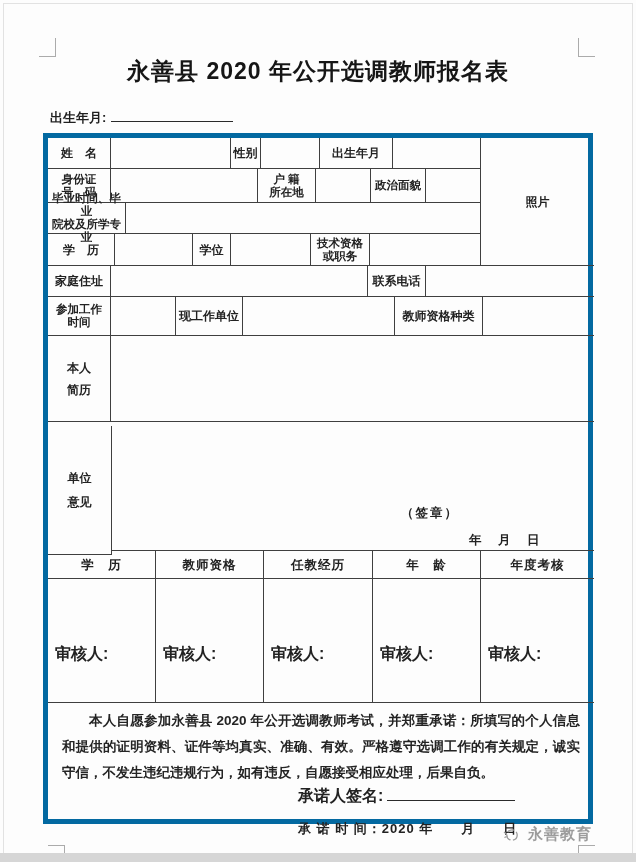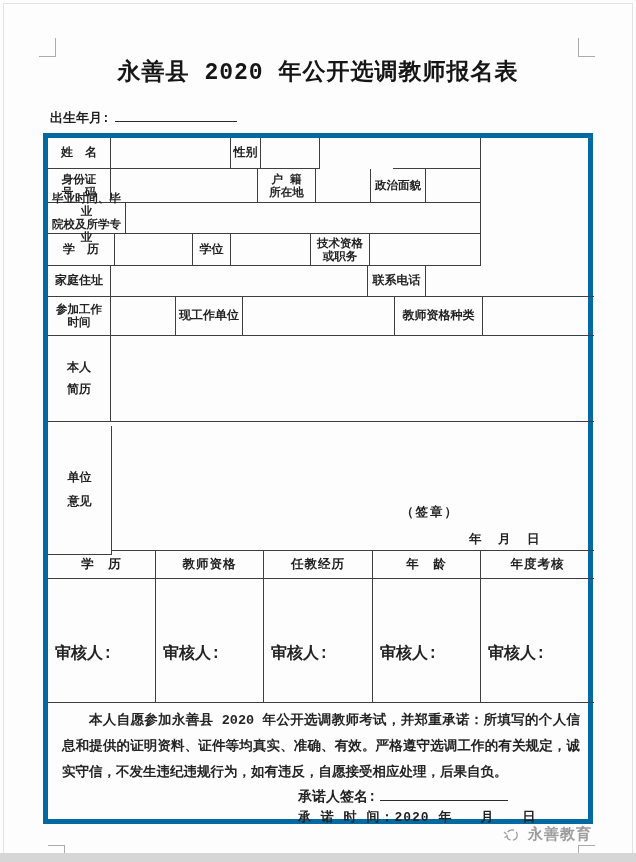--- a/index.html
+++ b/index.html
@@ -1,17 +1,17 @@
 <!DOCTYPE html>
 <html><head>
 <meta charset="utf-8">
 <style>
   html,body{margin:0;padding:0;background:#efefef;}
   .page{position:relative;width:636px;height:862px;background:#fdfdfd;overflow:hidden;
-        font-family:Liberation Mono, monospace;color:#1f1f1f;}
+        font-family:Liberation Sans, sans-serif;color:#1f1f1f;}
   .page-frame{position:absolute;inset:3px;border:1px solid #e2e2e2;pointer-events:none;}
   .bottom-strip{position:absolute;left:0;right:0;bottom:0;height:9px;background:#d6d6d6;}
   .corner{position:absolute;width:16px;height:18px;}
   .corner.tl{left:39px;top:38px;border-right:1px solid #ababab;border-bottom:1px solid #ababab;}
   .corner.tr{left:578px;top:38px;border-left:1px solid #ababab;border-bottom:1px solid #ababab;}
   .corner.bl{left:48px;top:845px;border-right:1px solid #ababab;border-top:1px solid #ababab;height:14px;}
   .corner.br{left:578px;top:845px;border-left:1px solid #ababab;border-top:1px solid #ababab;height:14px;}
   .doc-title{position:absolute;left:0;top:56px;width:100%;text-align:center;
              font-size:23px;font-weight:bold;letter-spacing:1px;color:#161616;}
   .apply-line{position:absolute;left:50px;top:108px;font-size:13px;font-weight:bold;}
@@ -29,21 +29,21 @@
   .hdr{font-size:12.5px;letter-spacing:1px;}
   .rev{justify-content:flex-start;align-items:flex-start;}
   .rev span{position:absolute;left:7px;top:68px;font-size:16px;font-weight:bold;}
   .opinion-blank{position:relative;}
   .seal{position:absolute;left:290px;top:84px;font-size:12.5px;font-weight:bold;letter-spacing:2px;}
   .unit-date{position:absolute;left:358px;top:111px;font-size:12.5px;font-weight:bold;letter-spacing:2px;}
   
   .commit{flex-direction:column;align-items:flex-start;justify-content:flex-start;text-align:left;}
   .commit p{margin:5px 14px 0;text-indent:2em;text-align:justify;
             font-size:13.5px;line-height:26px;font-weight:bold;color:#242424;}
-  .sign-row{margin:1px 0 0 250px;font-size:14px;font-weight:bold;}
+  .sign-row{margin:1px 0 12px 250px;font-size:16px;font-weight:bold;}
   .sign-underline{display:inline-block;width:128px;height:13px;border-bottom:1.5px solid #2b2b2b;margin-left:4px;}
   .date-row{margin:7px 0 8px 250px;font-size:13px;font-weight:bold;letter-spacing:1px;}
   
   .watermark{position:absolute;left:503px;top:825px;display:flex;align-items:center;gap:9px;
              color:#9c9c9c;font-size:15px;font-weight:bold;letter-spacing:1px;}
 </style>
 </head>
 <body>
 
 <div class="page">
@@ -59,21 +59,23 @@
   <div class="apply-line">
     <span>出生年月:</span><span class="apply-underline"></span>
   </div>
 
   <div class="form-table">
 
     <div class="c" style="left:0;top:0;width:63px;height:31px">姓　名</div>
     <div class="c" style="left:63px;top:0;width:120px;height:31px"></div>
     <div class="c" style="left:183px;top:0;width:30px;height:31px">性别</div>
     <div class="c" style="left:213px;top:0;width:59px;height:31px"></div>
+    <div class="c" style="left:272px;top:0;width:73px;height:31px">出生年月</div>
     <div class="c" style="left:345px;top:0;width:88px;height:31px"></div>
+    <div class="c nr" style="left:433px;top:0;width:113px;height:128px">照片</div>
 
     <div class="c pre s" style="left:0;top:31px;width:63px;height:34px">身份证
 号　码</div>
     <div class="c" style="left:63px;top:31px;width:147px;height:34px"></div>
     <div class="c pre s" style="left:210px;top:31px;width:58px;height:34px">户 籍
 所在地</div>
     <div class="c" style="left:268px;top:31px;width:55px;height:34px"></div>
     <div class="c s" style="left:323px;top:31px;width:55px;height:34px">政治面貌</div>
     <div class="c" style="left:378px;top:31px;width:55px;height:34px"></div>
 

